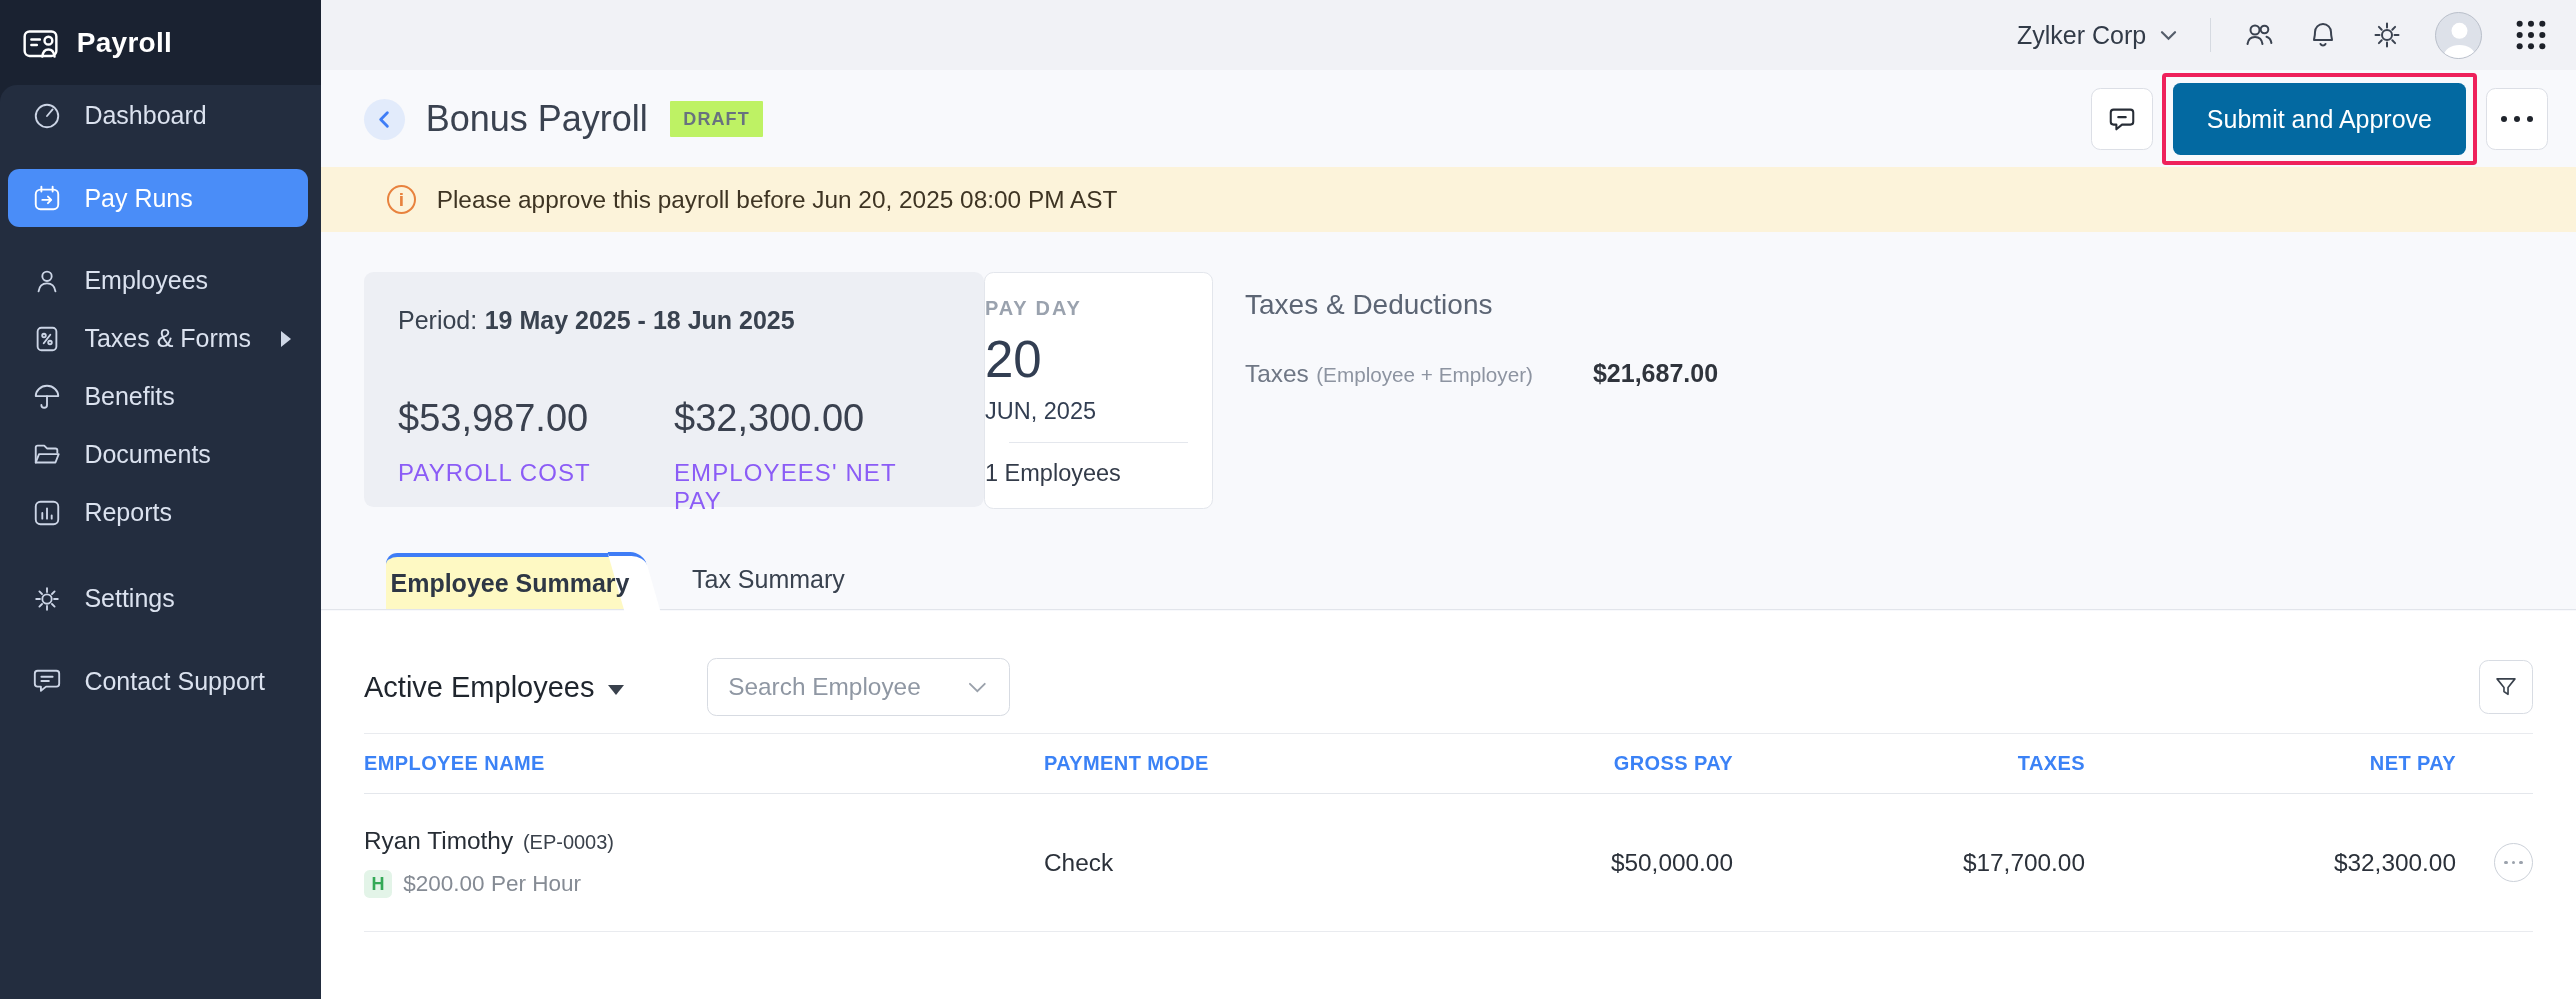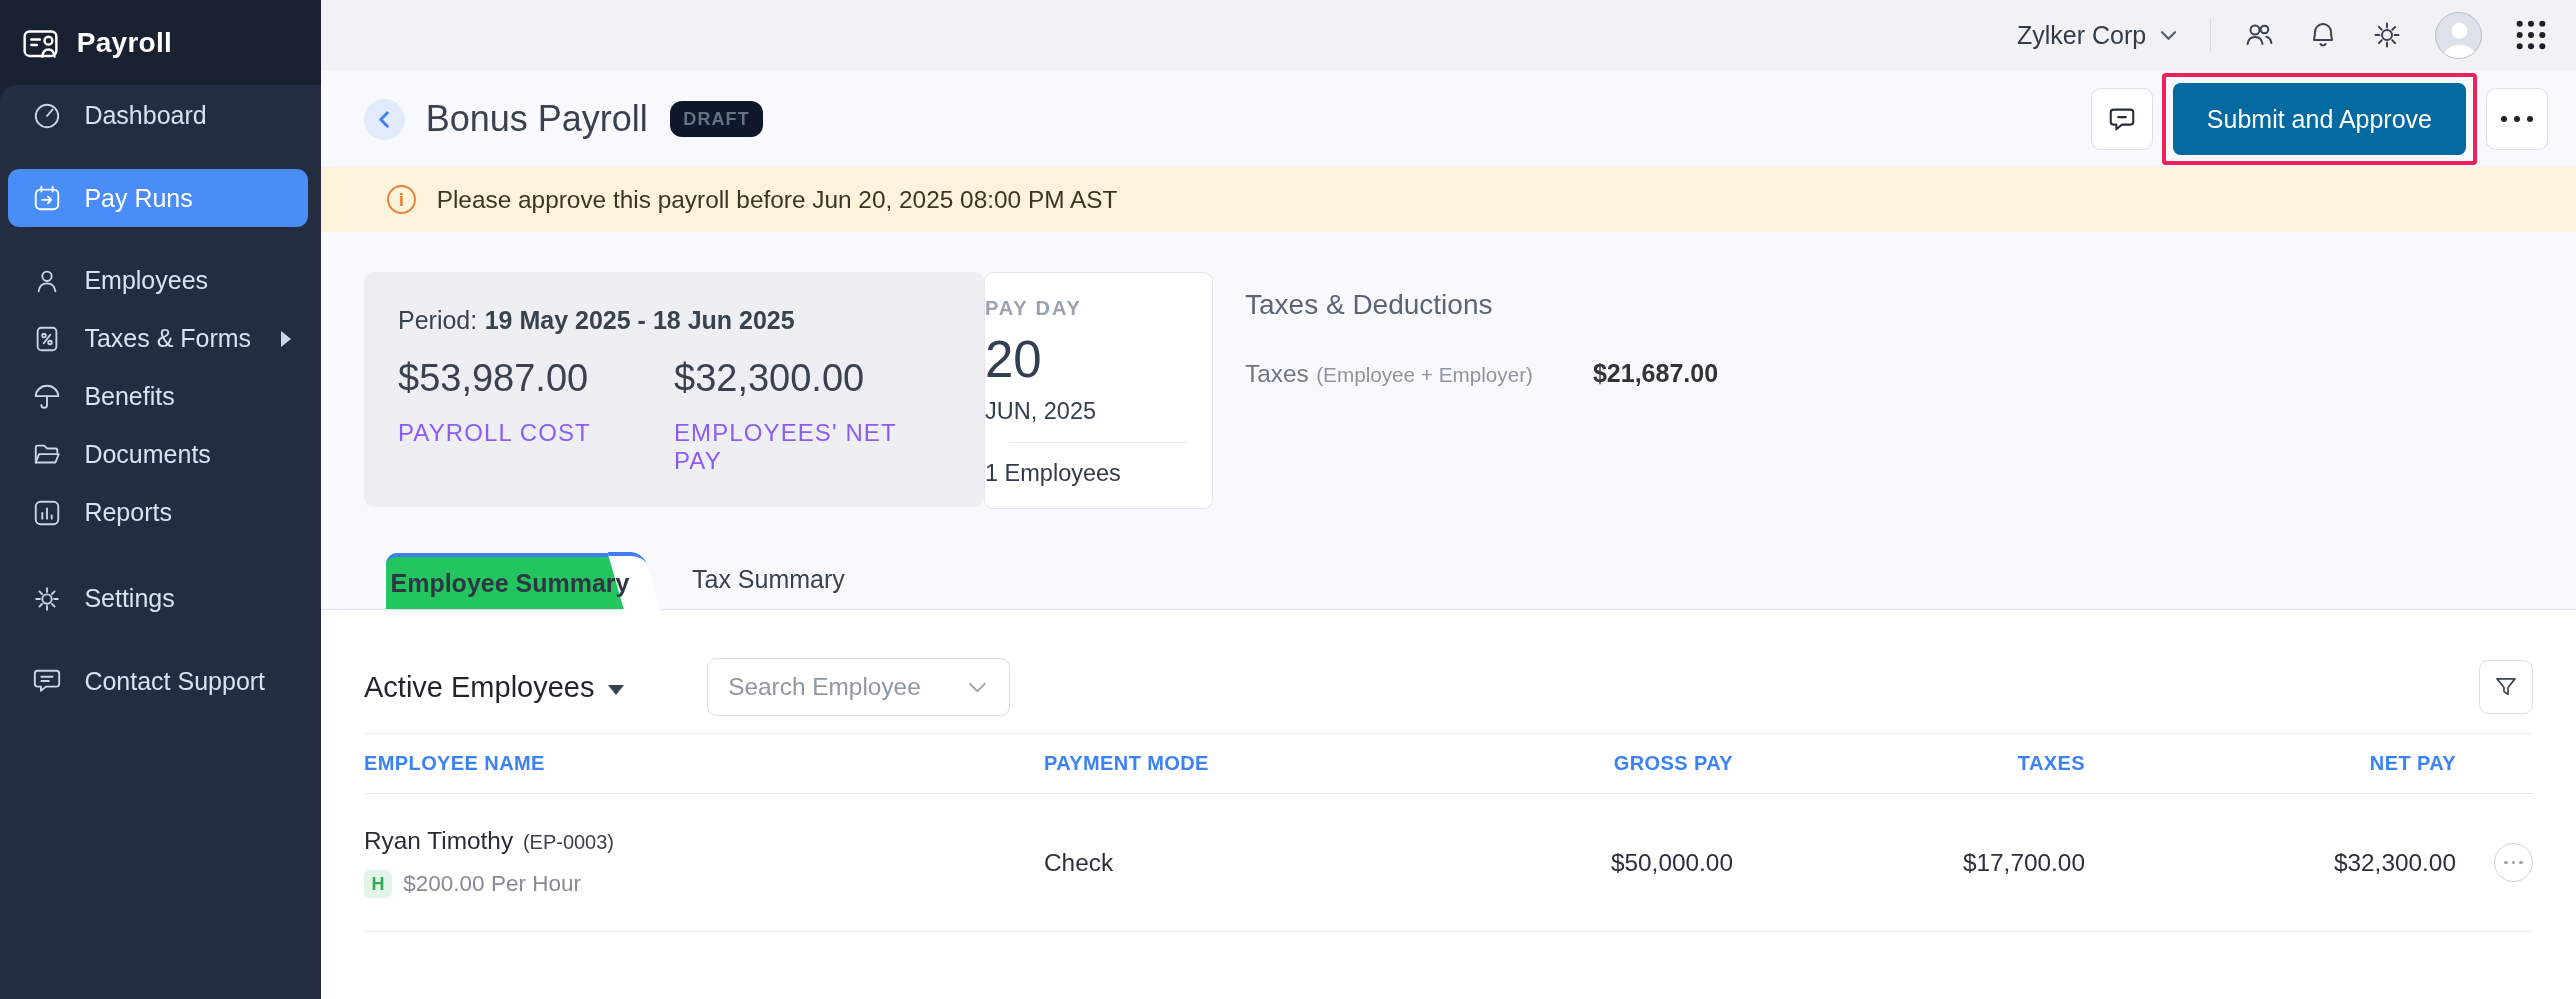--- a/index.html
+++ b/index.html
@@ -29,60 +29,60 @@
   .avatar { width:47px; height:47px; border-radius:50%; background:#dde1e9; border:0.9px solid #b9bfca; overflow:hidden; position:relative; cursor:pointer; }
   .avatar svg { position:absolute; left:0; top:0; }
   .grid-dots { width:34px; height:34px; cursor:pointer; }
   .grid-dots circle { fill:#1d2129; }
 
   
   .page-header { position:absolute; left:321px; top:70px; right:0; height:98px; background:#f8f9fc; display:flex; align-items:center; padding:0 28px 0 43px; }
   .back-btn { width:41px; height:41px; border-radius:50%; background:#e2ebfb; display:flex; align-items:center; justify-content:center; cursor:pointer; flex:0 0 auto; }
   .back-btn svg { width:19px; height:19px; stroke:#3f7df6; }
   .page-title { margin-left:20.7px; font-size:36px; font-weight:500; color:#3a4250; }
-  .status-badge { margin-left:22.5px; background:#0f172a; color:#68727f; font-size:18px; font-weight:600; letter-spacing:1.1px; padding:7.5px 13px; border-radius:12px; }
+  .status-badge { margin-left:22.5px; background:#bef264; color:#68727f; font-size:18px; font-weight:600; letter-spacing:1.1px; padding:7.5px 13px; border-radius:1px; }
   .header-actions { margin-left:auto; display:flex; align-items:center; }
   .icon-btn { width:62px; height:62px; background:#ffffff; border:0.9px solid #dcdfe6; border-radius:9.4px; display:flex; align-items:center; justify-content:center; cursor:pointer; }
   .icon-btn svg { width:30px; height:30px; stroke:#272d36; }
   .highlight-box { border:4.7px solid #ee215b; border-radius:3.8px; padding:5.6px 6.6px; margin:0 9.4px; }
   .submit-btn { background:#0369a1; color:#ffffff; border:none; font-family:inherit; font-size:25px; font-weight:500; height:72px; padding:0 34px; border-radius:7.5px; cursor:pointer; }
   .more-dots { display:flex; gap:6.6px; }
   .more-dots i { width:6.6px; height:6.6px; border-radius:50%; background:#1f242c; }
 
   
   .banner { position:absolute; left:321px; top:167px; right:0; height:65px; background:#fcf3da; display:flex; align-items:center; padding-left:66px; gap:20.7px; }
   .info-icon { width:29px; height:29px; border-radius:50%; border:2.8px solid #e8823e; color:#e8823e; font-size:19px; font-weight:700; display:flex; align-items:center; justify-content:center; font-style:normal; }
   .banner-text { font-size:24.4px; color:#3e3423; }
 
   
   .content { position:absolute; left:321px; top:232px; right:0; bottom:0; background:#f8f9fc; }
   .summary-row { position:absolute; left:43px; top:40px; right:28px; height:237px; display:flex; align-items:flex-start; }
   .gray-card { width:620px; height:235px; background:#edeff4; border-radius:9.4px; padding:34px 34px 0 34px; }
   .period-line { font-size:25px; color:#39424f; }
   .period-line .pv { font-weight:600; margin-left:7.5px; }
-  .amounts { display:flex; margin-top:22px; }
+  .amounts { display:flex; margin-top:62px; }
   .amount-block { width:50%; }
   .amount-value { font-size:38px; font-weight:500; color:#3a414f; }
   .amount-label { margin-top:19px; font-size:24px; color:#8b5cf6; letter-spacing:1.1px; }
   .payday-card { width:229px; height:237px; background:#ffffff; border:0.9px solid #e3e6ec; border-radius:9.4px; text-align:left; padding-top:24.4px; }
   .payday-label { font-size:20px; font-weight:600; color:#9aa2ae; letter-spacing:1.9px; }
   .payday-day { font-size:51px; font-weight:500; color:#323e52; margin-top:9.4px; }
   .payday-month { font-size:23.5px; color:#323e52; margin-top:9.4px; }
   .payday-divider { height:0.9px; background:#e4e7ed; margin:17px 24.4px; }
   .payday-emp { font-size:23.5px; color:#333b49; }
   .taxes-block { margin-left:32px; padding-top:17px; }
   .taxes-title { font-size:28px; color:#5c6574; }
   .taxes-row { display:flex; align-items:baseline; margin-top:38px; }
   .taxes-label { font-size:24.4px; color:#6f7785; }
   .taxes-sub { font-size:20.7px; color:#8d94a1; margin-left:7.5px; }
   .taxes-amount { font-size:25px; font-weight:600; color:#2f343c; margin-left:60px; }
 
   
   .tabbar { position:absolute; left:0; right:0; top:322px; height:56px; border-bottom:0.9px solid #e2e5eb; display:flex; align-items:flex-end; padding-left:65px; }
-  .tab-active { position:relative; width:248px; height:56px; background:#22c55e; border-top:4.7px solid #3f7df6; border-radius:11.3px 0 0 0; display:flex; align-items:center; justify-content:center; font-size:25px; font-weight:600; color:#2e3745; cursor:pointer; z-index:2; }
+  .tab-active { position:relative; width:248px; height:56px; background:#fef9c3; border-top:4.7px solid #3f7df6; border-radius:11.3px 0 0 0; display:flex; align-items:center; justify-content:center; font-size:25px; font-weight:600; color:#2e3745; cursor:pointer; z-index:2; }
   .tab-active::after { content:''; position:absolute; top:-4.7px; right:-18px; width:36px; height:56px; background:#ffffff; border-top:4.7px solid #3f7df6; border-radius:0 13px 0 0; transform:skewX(16deg); z-index:-1; }
   .tab-inactive { margin-left:58px; font-size:25px; color:#39424f; padding-bottom:15px; cursor:pointer; }
 
   
   .panel { position:absolute; left:0; right:0; top:379px; bottom:0; background:#ffffff; padding:0 43px; }
   .controls { margin-top:47px; height:58px; display:flex; align-items:center; }
   .filter-title { font-size:29px; font-weight:400; color:#1f252d; display:flex; align-items:center; gap:13px; cursor:pointer; }
   .caret-down { width:0; height:0; border-left:8.5px solid transparent; border-right:8.5px solid transparent; border-top:10.3px solid #39414c; margin-top:5.6px; }
   .search-select { margin-left:83px; width:303px; height:58px; border:0.9px solid #d7dbe2; border-radius:9.4px; background:#fff; display:flex; align-items:center; justify-content:space-between; padding:0 20.7px; cursor:pointer; }
   .search-select span { font-size:24.4px; color:#8f97a3; }

